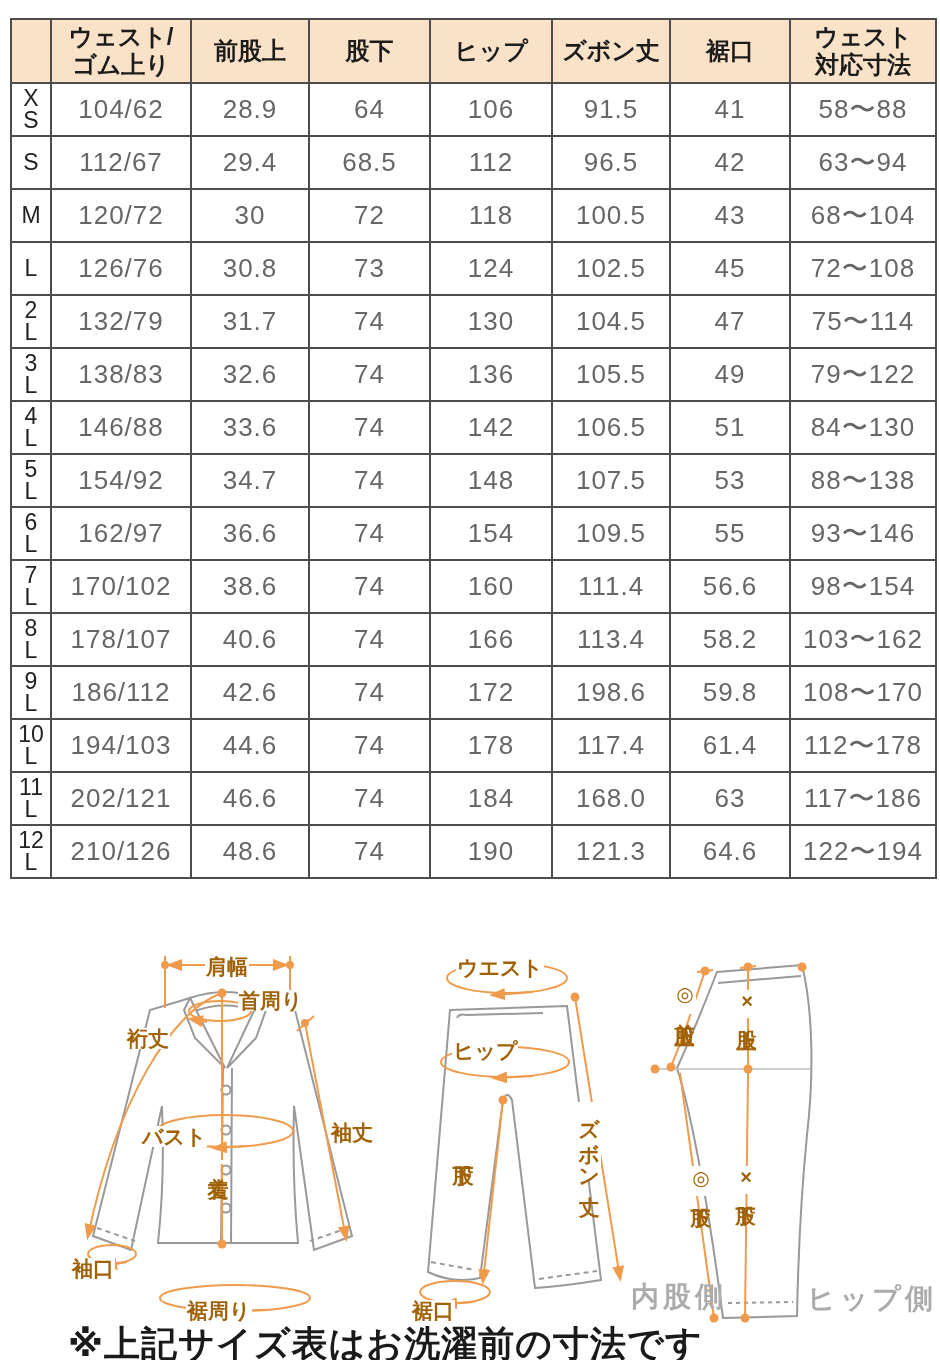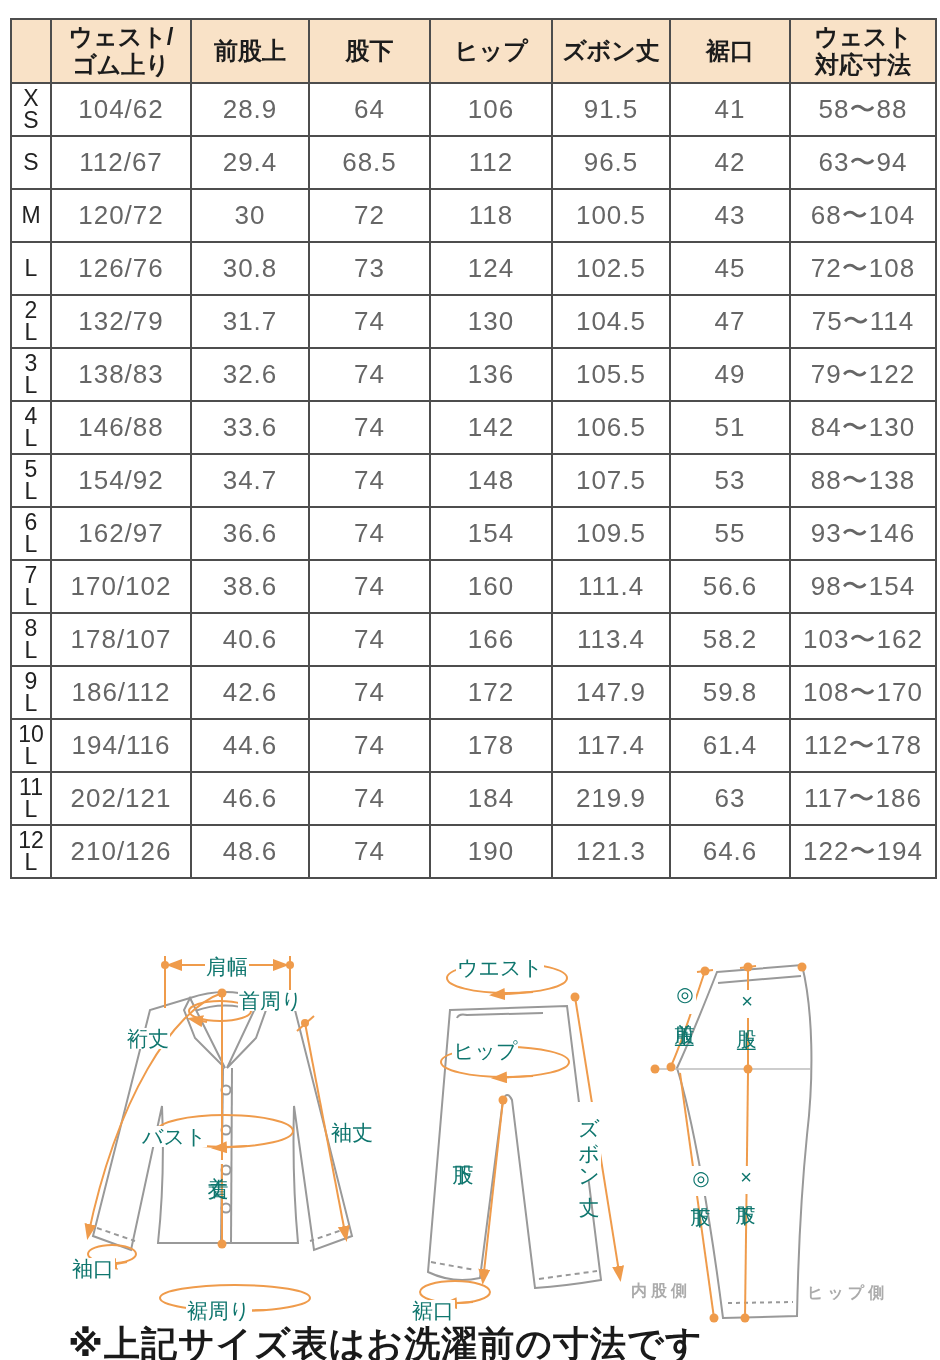--- a/index.html
+++ b/index.html
@@ -24,28 +24,28 @@
   table.size-table tbody th{
     background:#fff;color:#222;font-weight:normal;font-size:23px;
     line-height:0.95;white-space:pre-line;
   }
   table.size-table tbody td{
     color:#666;font-size:26px;letter-spacing:1px;font-weight:normal;
   }
   
   .diagram-svg{position:absolute;}
   .dlabel{
-    position:absolute;font-size:21px;font-weight:normal;color:#0f766e;
+    position:absolute;font-size:21px;font-weight:bold;color:#a16207;
     line-height:1;background:#fff;padding:0 1px;white-space:nowrap;z-index:5;
   }
   .dlabel.vert{
     writing-mode:vertical-rl;text-orientation:upright;letter-spacing:2px;
   }
   .dlabel.side-gray{
-    color:#ababab;font-weight:bold;font-size:16px;letter-spacing:4px;background:transparent;
+    color:#ababab;font-weight:bold;font-size:28px;letter-spacing:4px;background:transparent;
   }
   .footnote{
     position:absolute;left:68px;top:1320px;font-size:36px;font-weight:bold;
     color:#1a1a1a;letter-spacing:1px;z-index:5;
   }
 </style>
 </head>
 <body>
 
 <div id="canvas">
@@ -205,45 +205,45 @@
       <td>103〜162</td>
     </tr>
 
     <tr>
       <th>9
 L</th>
       <td>186/112</td>
       <td>42.6</td>
       <td>74</td>
       <td>172</td>
-      <td>147.9</td>
+      <td>198.6</td>
       <td>59.8</td>
       <td>108〜170</td>
     </tr>
 
     <tr>
       <th>10
 L</th>
-      <td>194/116</td>
+      <td>194/103</td>
       <td>44.6</td>
       <td>74</td>
       <td>178</td>
       <td>117.4</td>
       <td>61.4</td>
       <td>112〜178</td>
     </tr>
 
     <tr>
       <th>11
 L</th>
       <td>202/121</td>
       <td>46.6</td>
       <td>74</td>
       <td>184</td>
-      <td>219.9</td>
+      <td>168.0</td>
       <td>63</td>
       <td>117〜186</td>
     </tr>
 
     <tr>
       <th>12
 L</th>
       <td>210/126</td>
       <td>48.6</td>
       <td>74</td>

